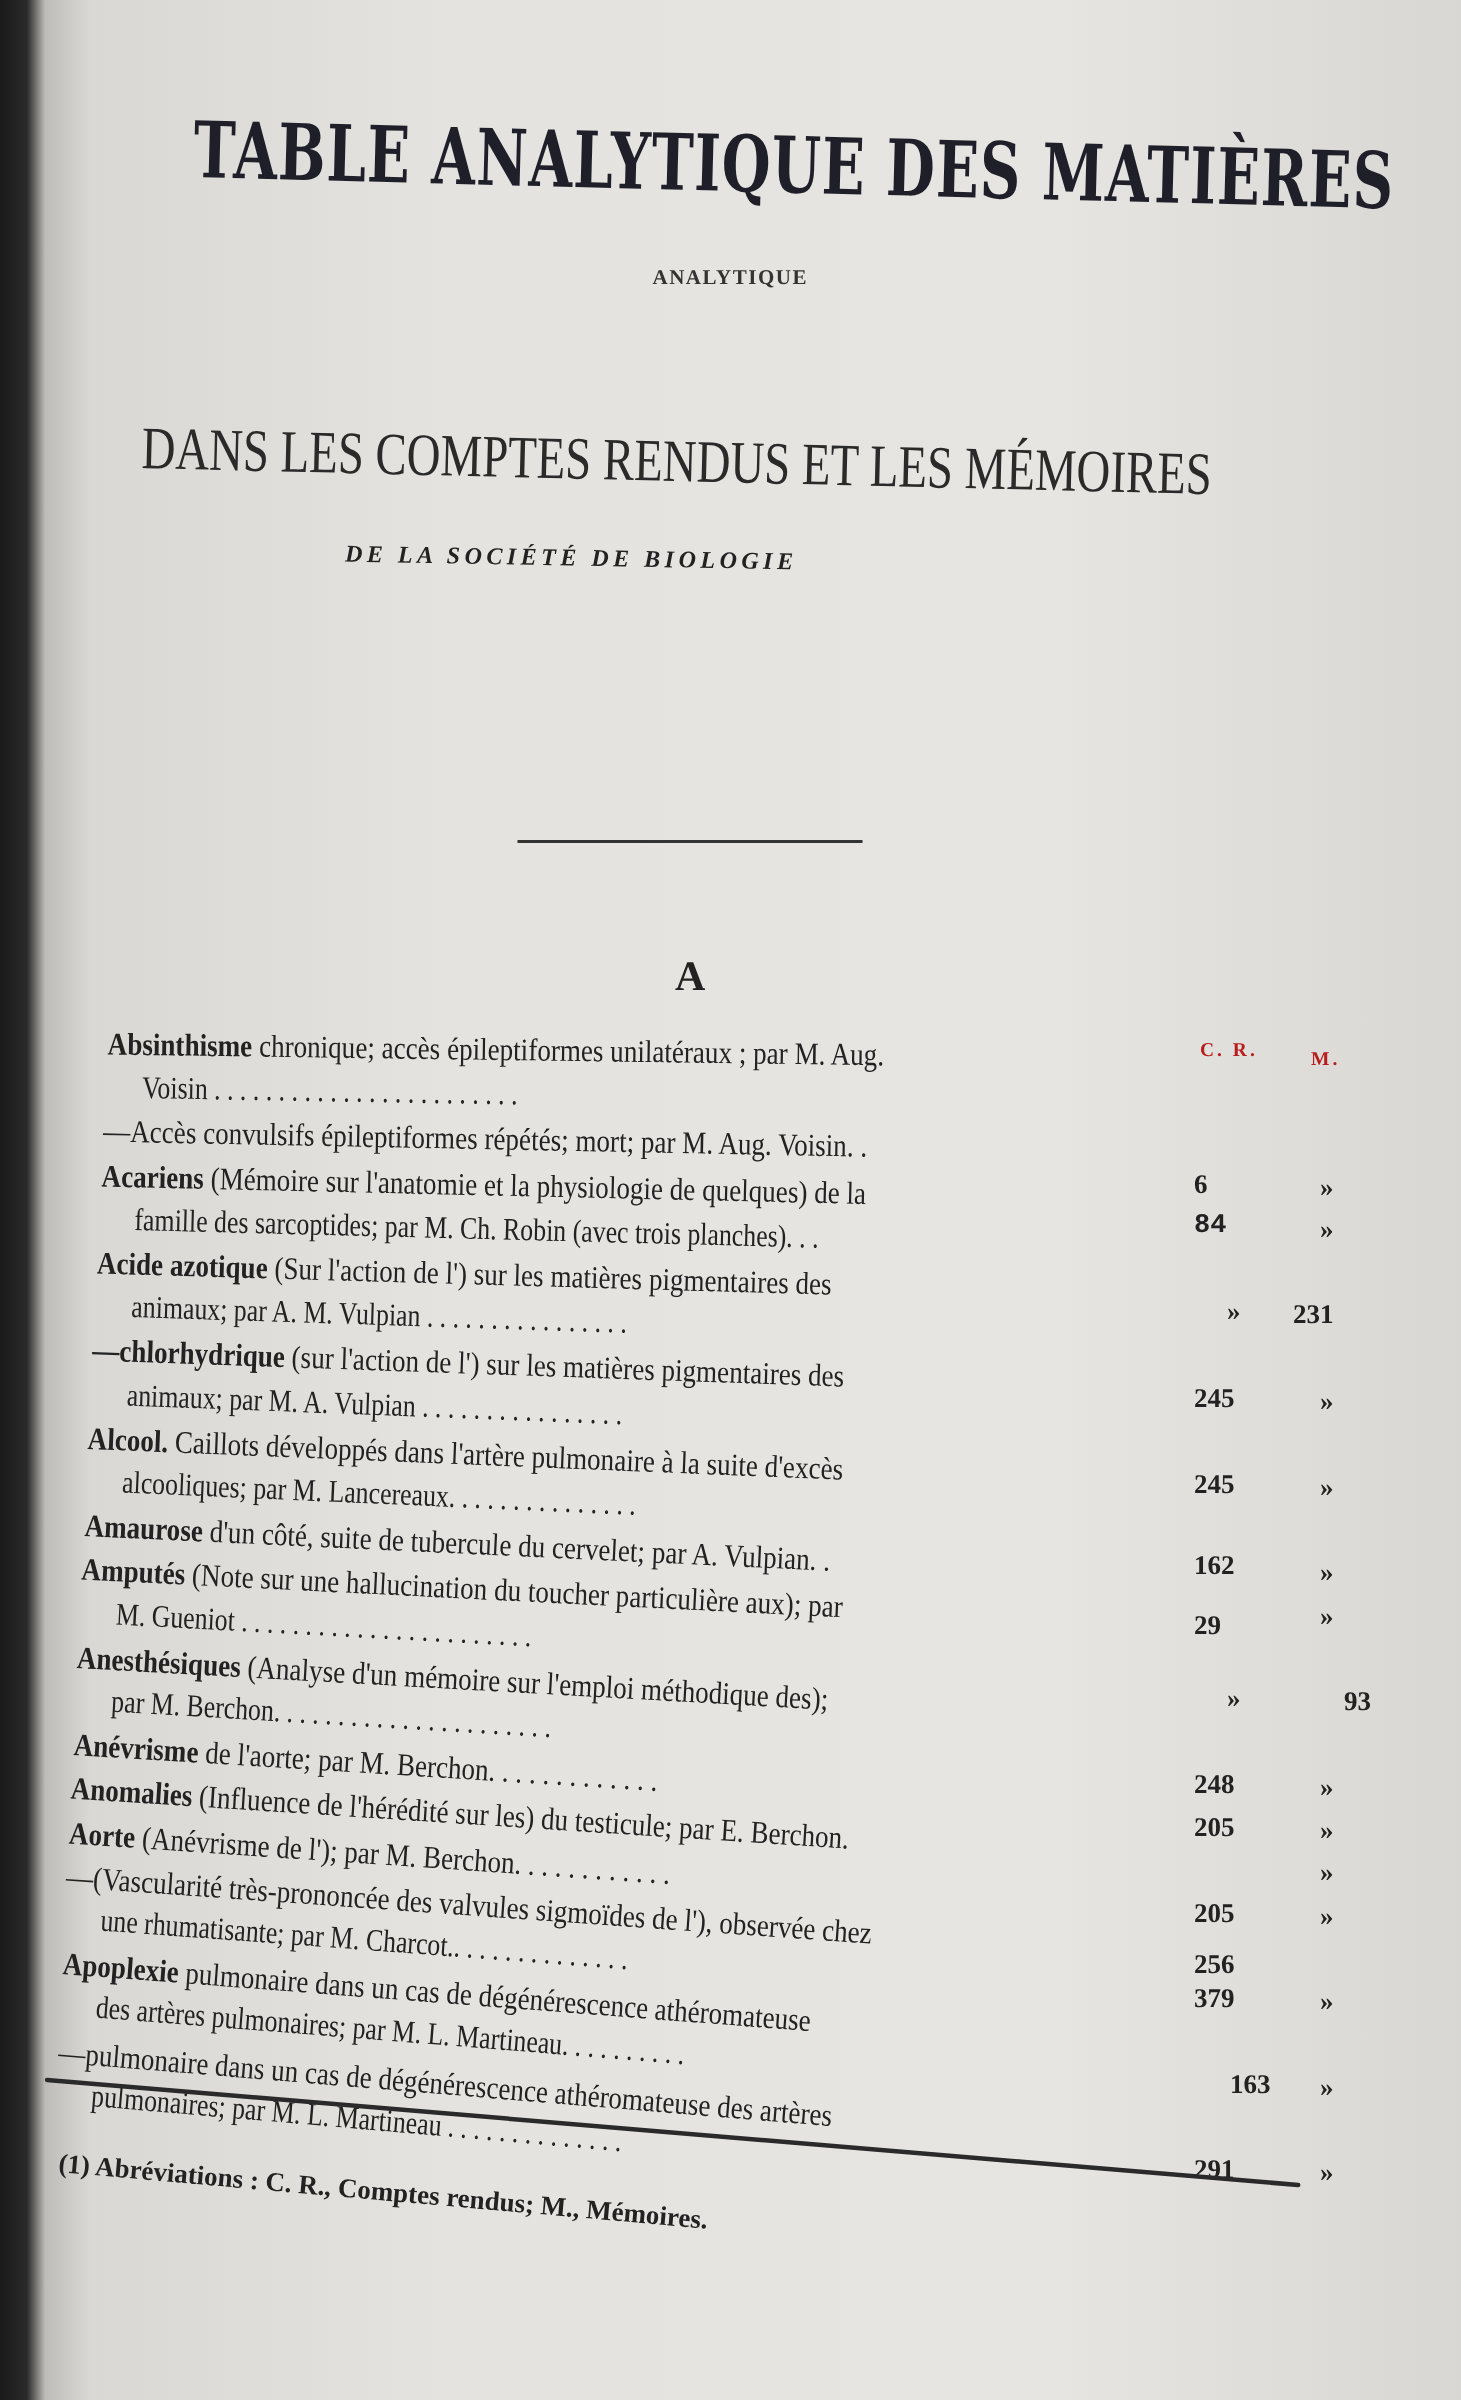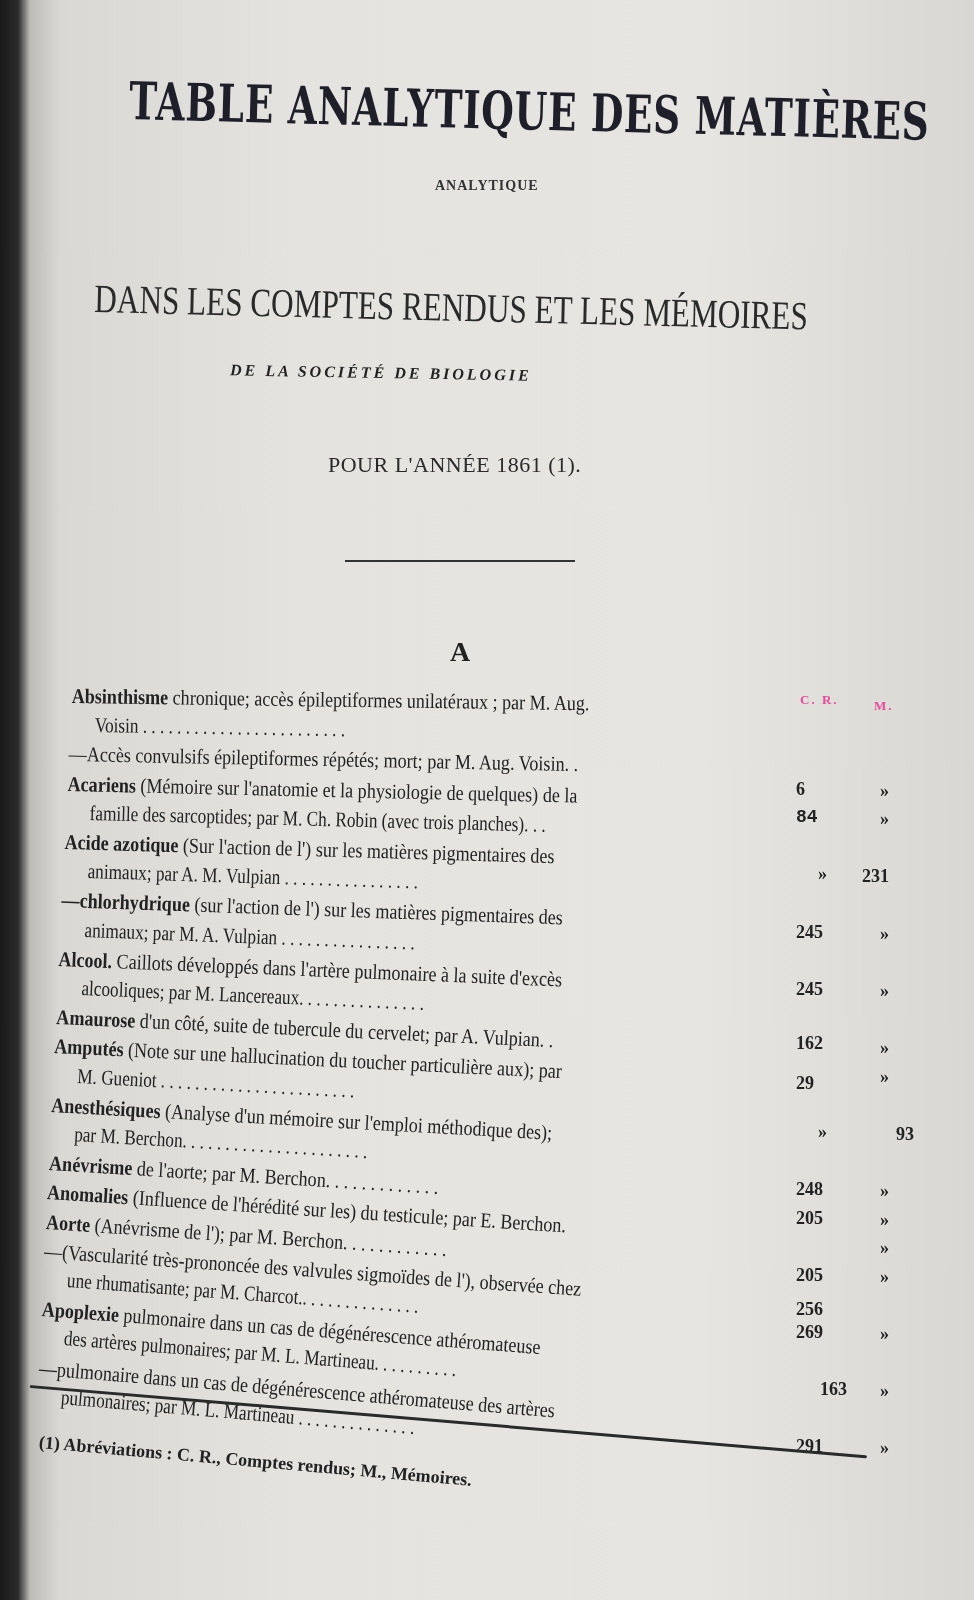--- a/index.html
+++ b/index.html
@@ -52,31 +52,30 @@
     font-family:"Liberation Serif", serif;
   }
   .rule-bottom {
     position:absolute; left:30px; top:1385px; width:840px; height:3px; background:#2a2a2a;
     transform: rotate(4.8deg); transform-origin:left top; border-radius:2px;
   }
   .footnote {
     position:absolute; left:40px; top:1432px; font-size:18px; font-weight:bold; color:#222;
     transform: rotate(5deg); transform-origin:left top; white-space:nowrap;
   }
-  .colhead { position:absolute; font-size:13px; font-weight:bold; color:#ec4899; letter-spacing:2px; }
+  .colhead { position:absolute; font-size:13px; font-weight:bold; color:#b91c1c; letter-spacing:2px; }
 </style>
 </head>
 <body>
 
 <div class="page">
   <div class="title">TABLE ANALYTIQUE DES MATIÈRES</div>
   <div class="contenues">ANALYTIQUE</div>
   <div class="subtitle">DANS LES COMPTES RENDUS ET LES MÉMOIRES</div>
   <div class="society">DE LA SOCIÉTÉ DE BIOLOGIE</div>
-  <div class="year">POUR L'ANNÉE 1861 (1).</div>
   <div class="rule-top"></div>
   <div class="letter">A</div>
 
   <span class="colhead" style="left:800px;top:692px;">C. R.</span>
   <span class="colhead" style="left:874px;top:698px;">M.</span>
 
   <div class="entries" id="entries">
       <div class="line" style="left: 72px; top: 684px; transform: rotate(0.8deg) scaleX(0.86);"><b>Absinthisme</b> chronique; accès épileptiformes unilatéraux ; par M. Aug.</div>
       <div class="line" style="left: 94.6px; top: 713.2px; transform: rotate(0.97deg) scaleX(0.82);">Voisin . . . . . . . . . . . . . . . . . . . . . . . .</div>
       <span class="num" style="left: 796px; top: 778.6px;">6</span>
@@ -115,21 +114,21 @@
       <span class="num" style="left: 796px; top: 1207.6px;">205</span>
       <span class="num" style="left: 880px; top: 1209.6px;">»</span>
       <div class="line" style="left: 48.2px; top: 1180.4px; transform: rotate(3.69deg) scaleX(0.86);"><b>Anomalies</b> (Influence de l'hérédité sur les) du testicule; par E. Berchon.</div>
       <span class="num" style="left: 796px; top: 1299px;">256</span>
       <span class="num" style="left: 880px; top: 1238.2px;">»</span>
       <div class="line" style="left: 46.8px; top: 1209.6px; transform: rotate(3.86deg) scaleX(0.86);"><b>Aorte</b> (Anévrisme de l'); par M. Berchon. . . . . . . . . . . .</div>
       <span class="num" style="left: 796px; top: 1264.8px;">205</span>
       <span class="num" style="left: 880px; top: 1266.8px;">»</span>
       <div class="line" style="left: 45.4px; top: 1238.8px; transform: rotate(4.03deg) scaleX(0.86);">—(Vascularité très-prononcée des valvules sigmoïdes de l'), observée chez</div>
       <div class="line" style="left: 68px; top: 1268px; transform: rotate(4.2deg) scaleX(0.82);">une rhumatisante; par M. Charcot.. . . . . . . . . . . . . .</div>
-      <span class="num" style="left: 796px; top: 1322px;">269</span>
+      <span class="num" style="left: 796px; top: 1322px;">379</span>
       <span class="num" style="left: 880px; top: 1324px;">»</span>
       <div class="line" style="left: 42.6px; top: 1297.2px; transform: rotate(4.37deg) scaleX(0.86);"><b>Apoplexie</b> pulmonaire dans un cas de dégénérescence athéromateuse</div>
       <div class="line" style="left: 65.2px; top: 1326.4px; transform: rotate(4.54deg) scaleX(0.82);">des artères pulmonaires; par M. L. Martineau. . . . . . . . . .</div>
       <span class="num" style="left: 820px; top: 1379.2px;">163</span>
       <span class="num" style="left: 880px; top: 1381.2px;">»</span>
       <div class="line" style="left: 39.8px; top: 1355.6px; transform: rotate(4.71deg) scaleX(0.86);">—pulmonaire dans un cas de dégénérescence athéromateuse des artères</div>
       <div class="line" style="left: 62.4px; top: 1384.8px; transform: rotate(4.88deg) scaleX(0.82);">pulmonaires; par M. L. Martineau . . . . . . . . . . . . . .</div>
       <span class="num" style="left: 796px; top: 1436.4px;">291</span>
       <span class="num" style="left: 880px; top: 1438.4px;">»</span>
     </div>

